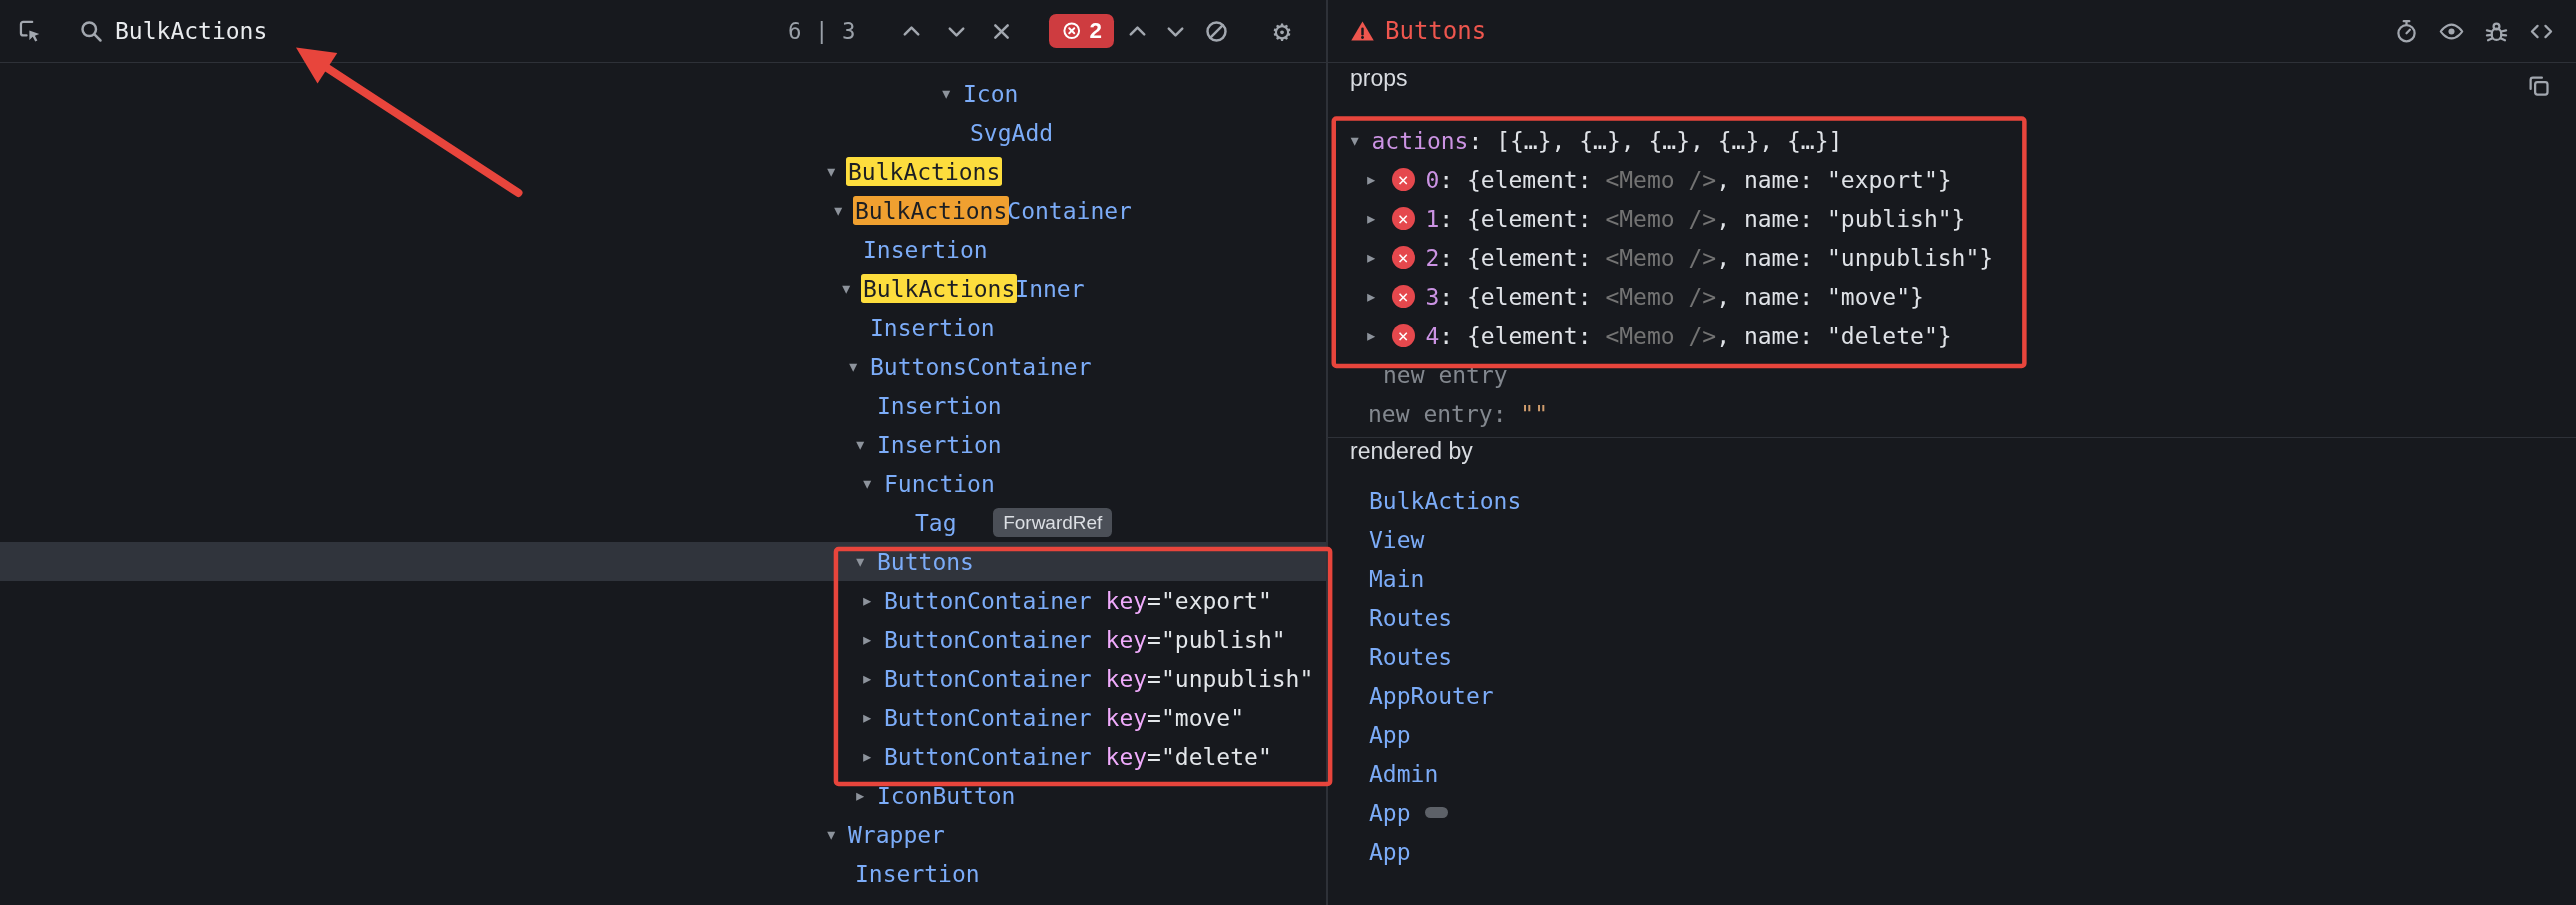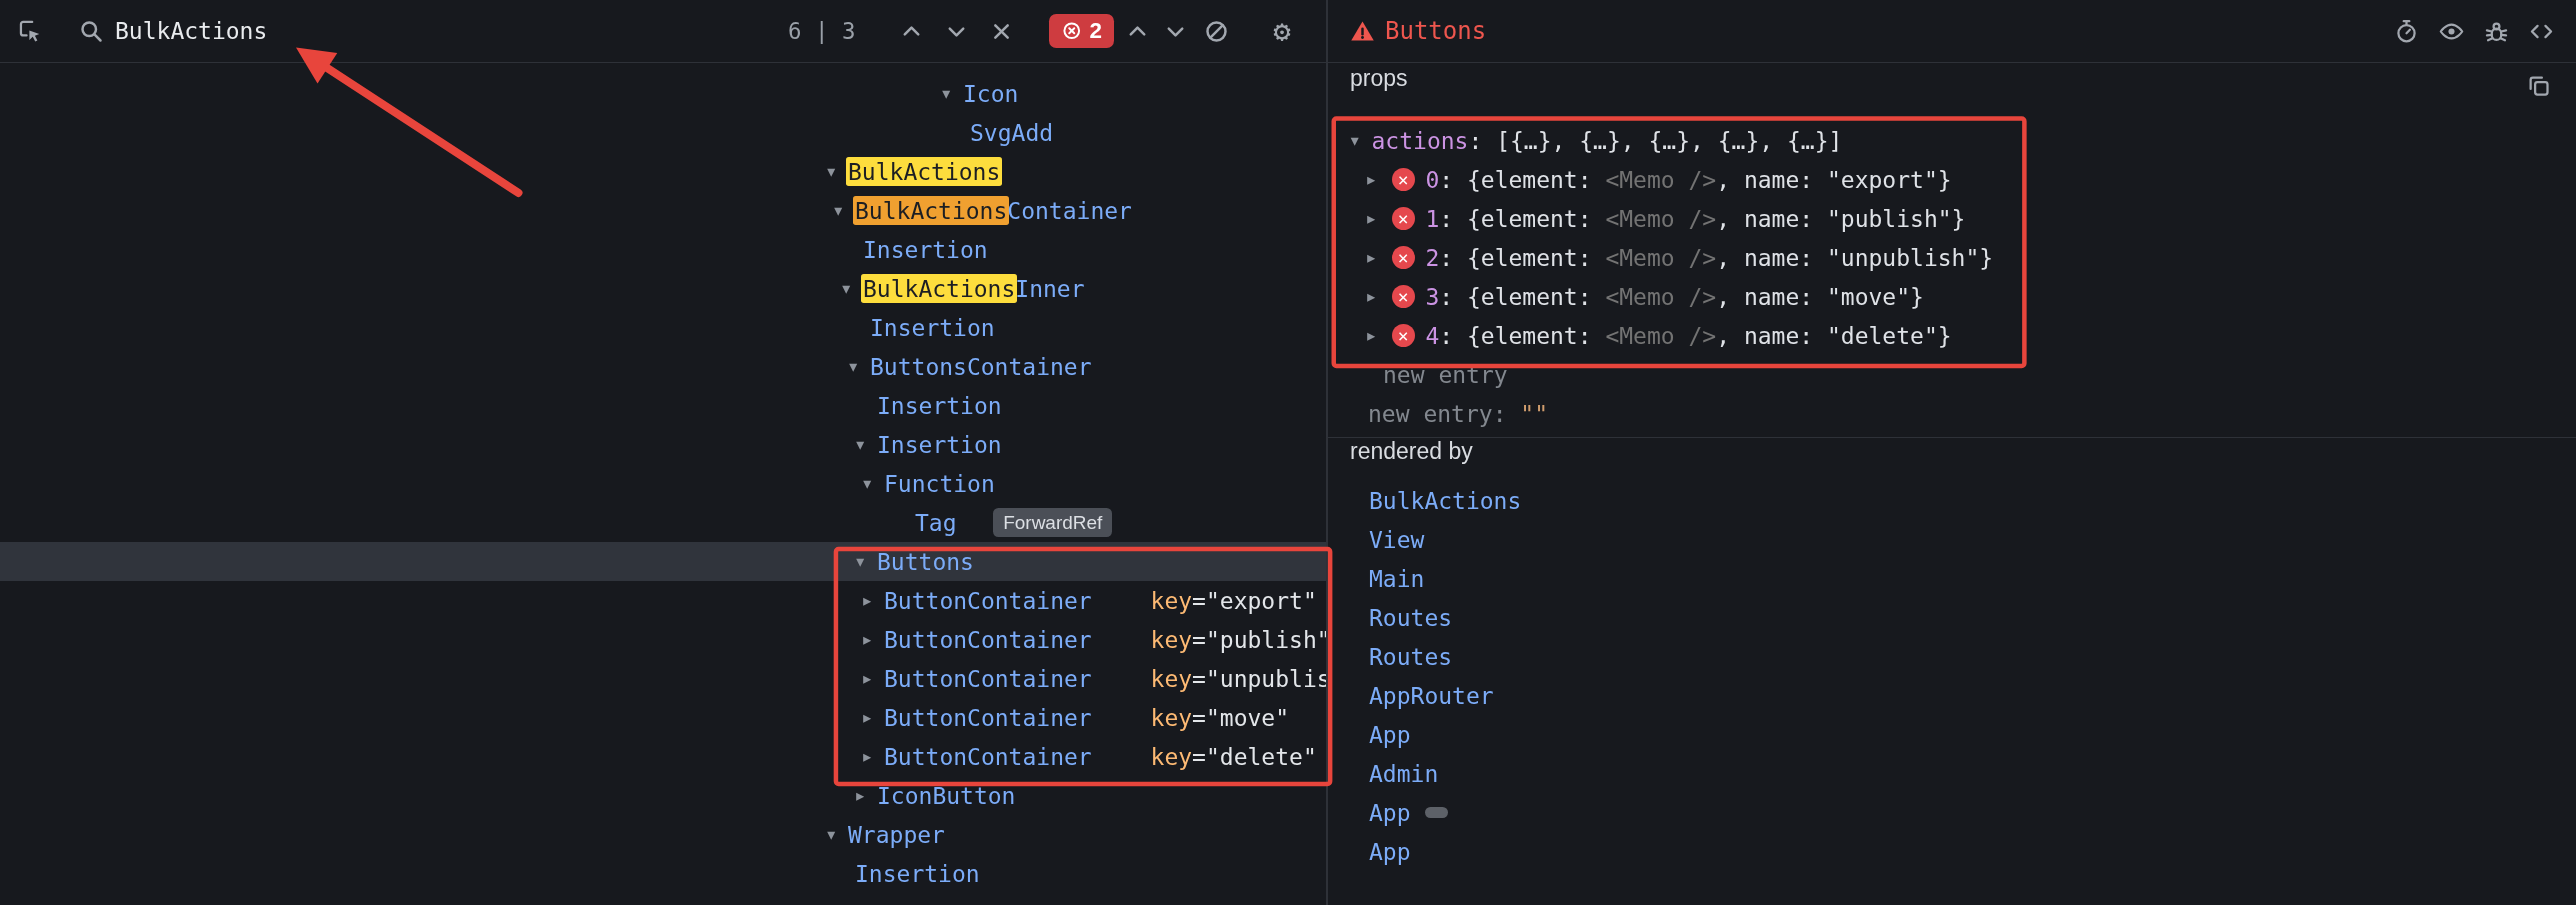--- a/index.html
+++ b/index.html
@@ -68,21 +68,21 @@
   .caret {
     width: 23px; flex: none; color: #8d939c; font-size: 20.6px; line-height: 1;
   }
   .seg-name { color: #7cacf8; }
   .seg-match { background: #fddd3d; color: #1c1e23; border-radius: 2.7px; padding: 1.8px 1.8px; margin: -1.8px -1.8px; }
   .seg-match-current { background: #f0a030; color: #1c1e23; border-radius: 2.7px; padding: 1.8px 1.8px; margin: -1.8px -1.8px; }
   .seg-badge {
     margin-left: 12.6px; background: #4b4f57; color: #dcdfe4;
     font: 19px "Liberation Sans", sans-serif; padding: 3.6px 10px; border-radius: 5.4px;
   }
-  .attr-name { color: #fdba74; margin-left: 45px; }
+  .attr-name { color: #f0abfc; }
   .attr-rest { color: #e3e6ea; }
 
   
   .right-panel { position: absolute; top: 65px; left: 1327px; right: 0; bottom: 0; }
   .props-header, .rendered-header {
     display: flex; align-items: flex-start; padding-left: 23px;
     font: 23px "Liberation Sans", sans-serif; color: #d9dce1;
   }
   .props-header { height: 56px; }
   .rendered-header { height: 43px; }

